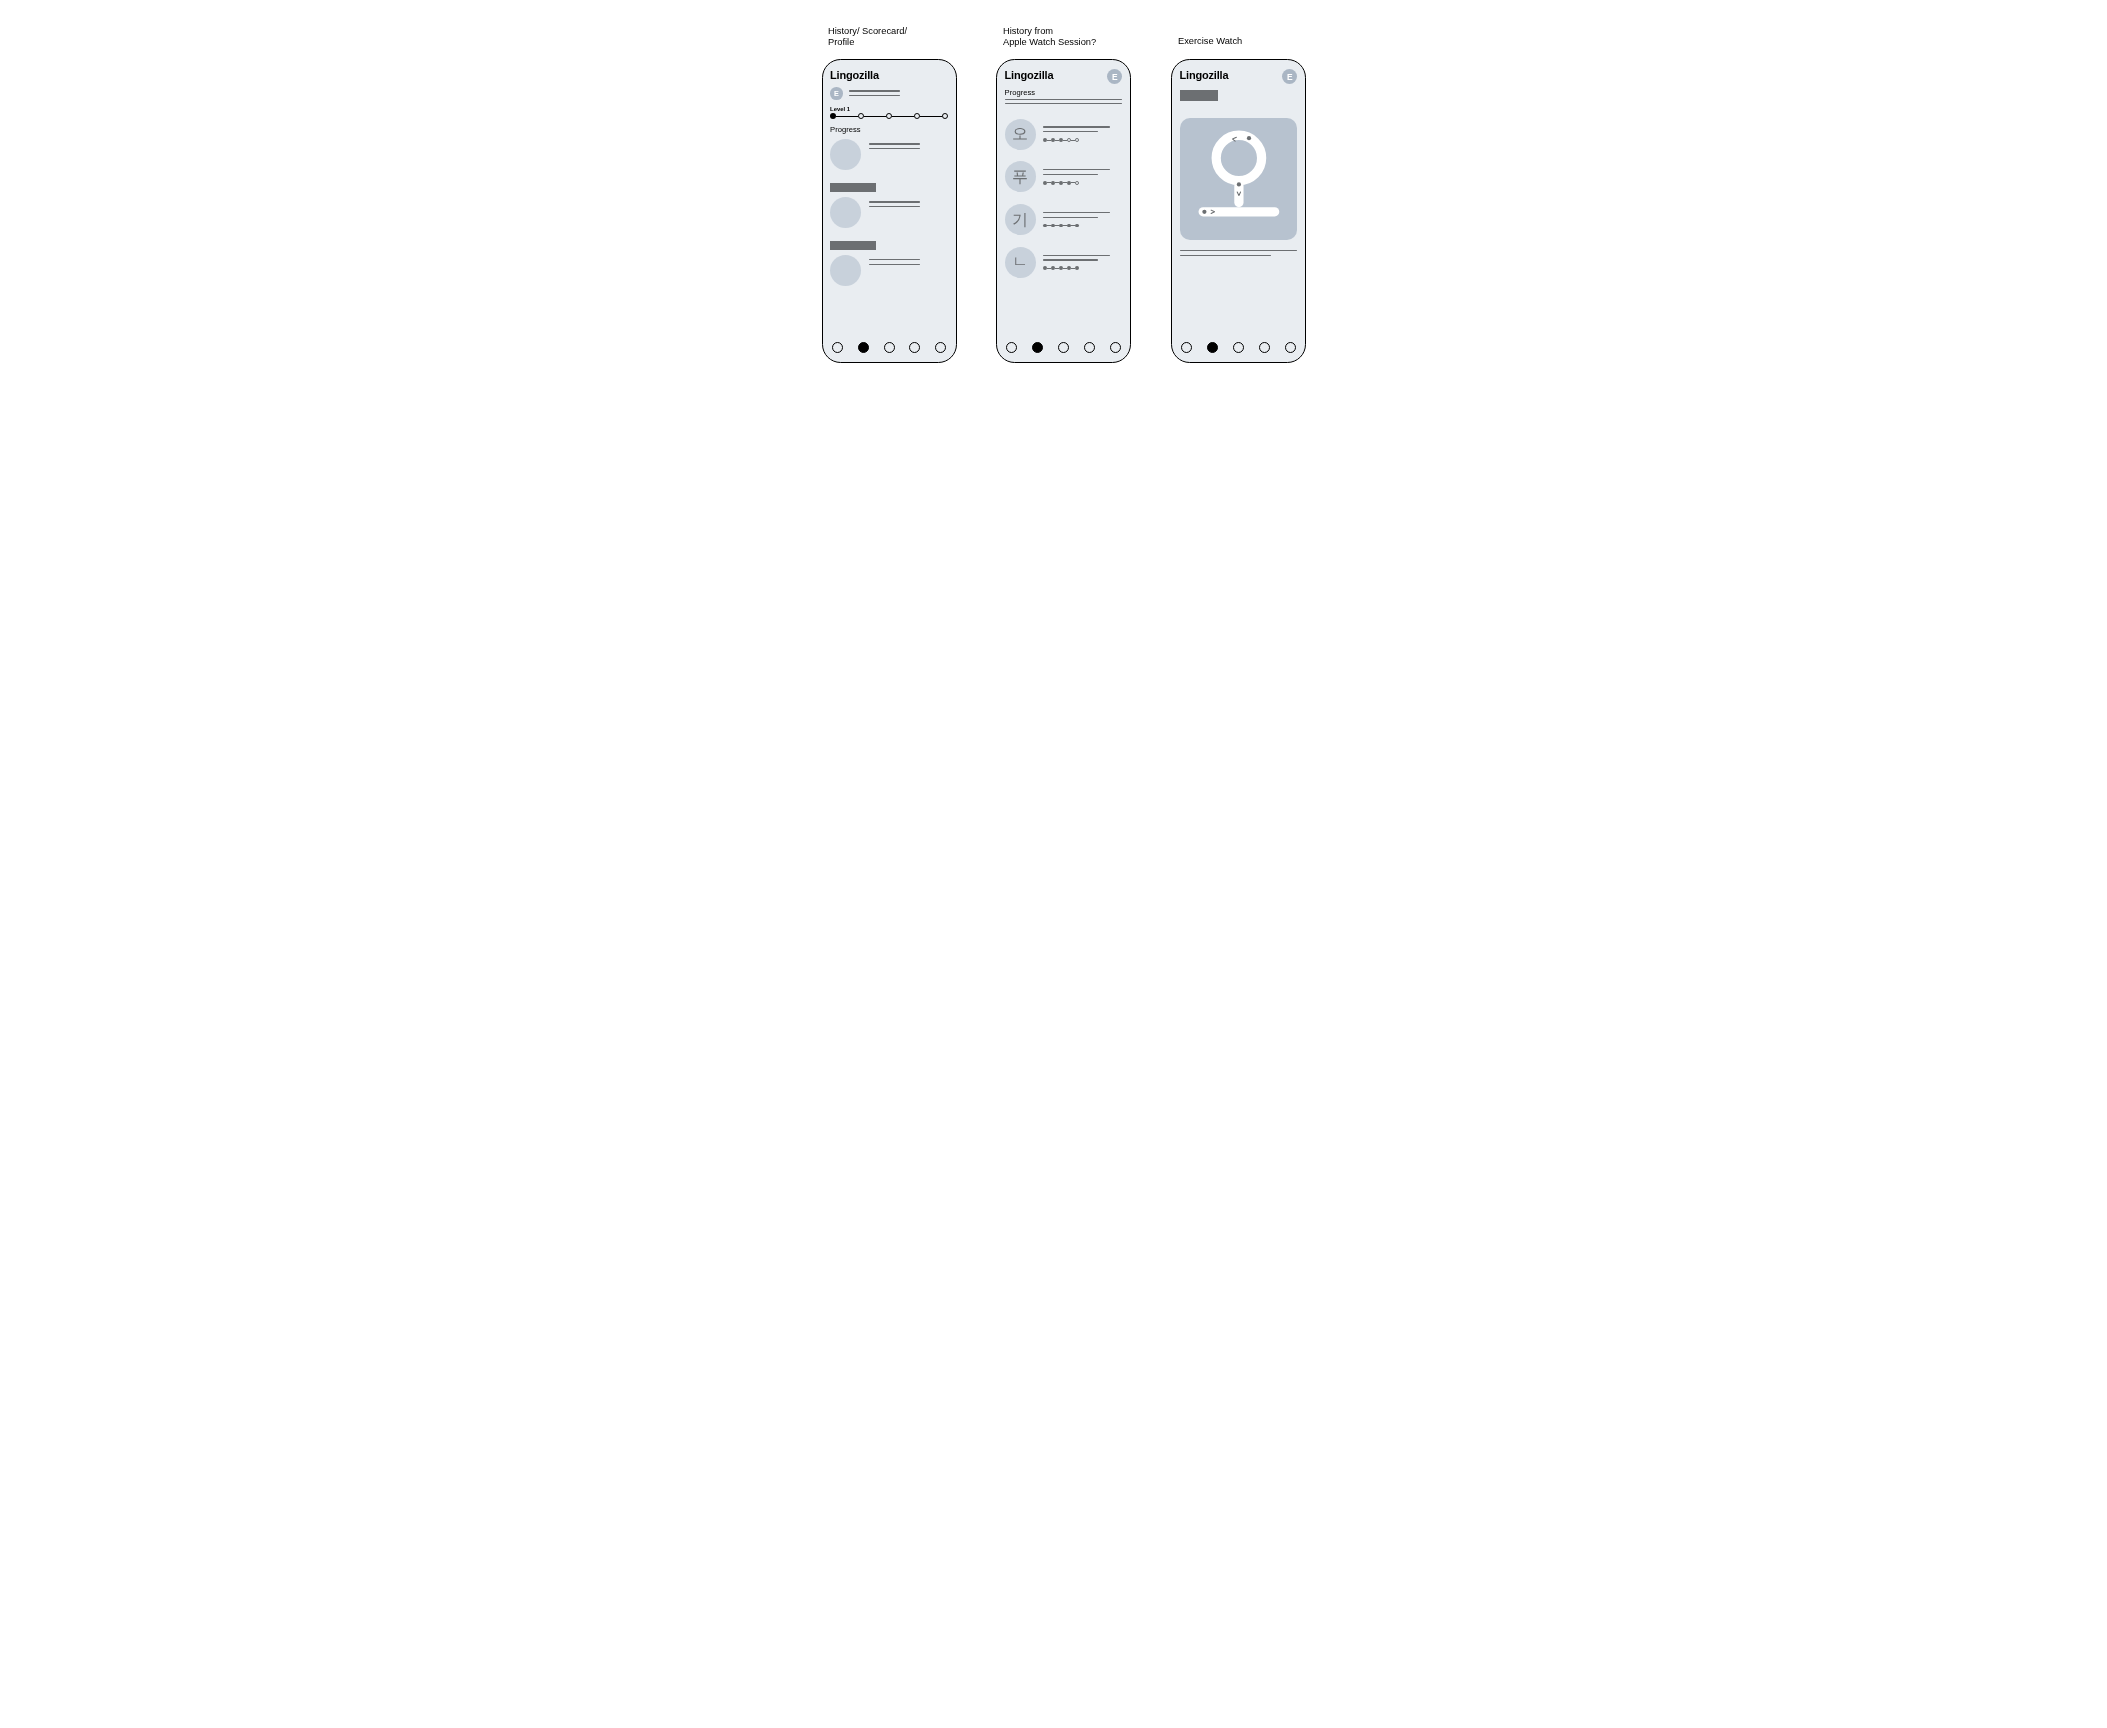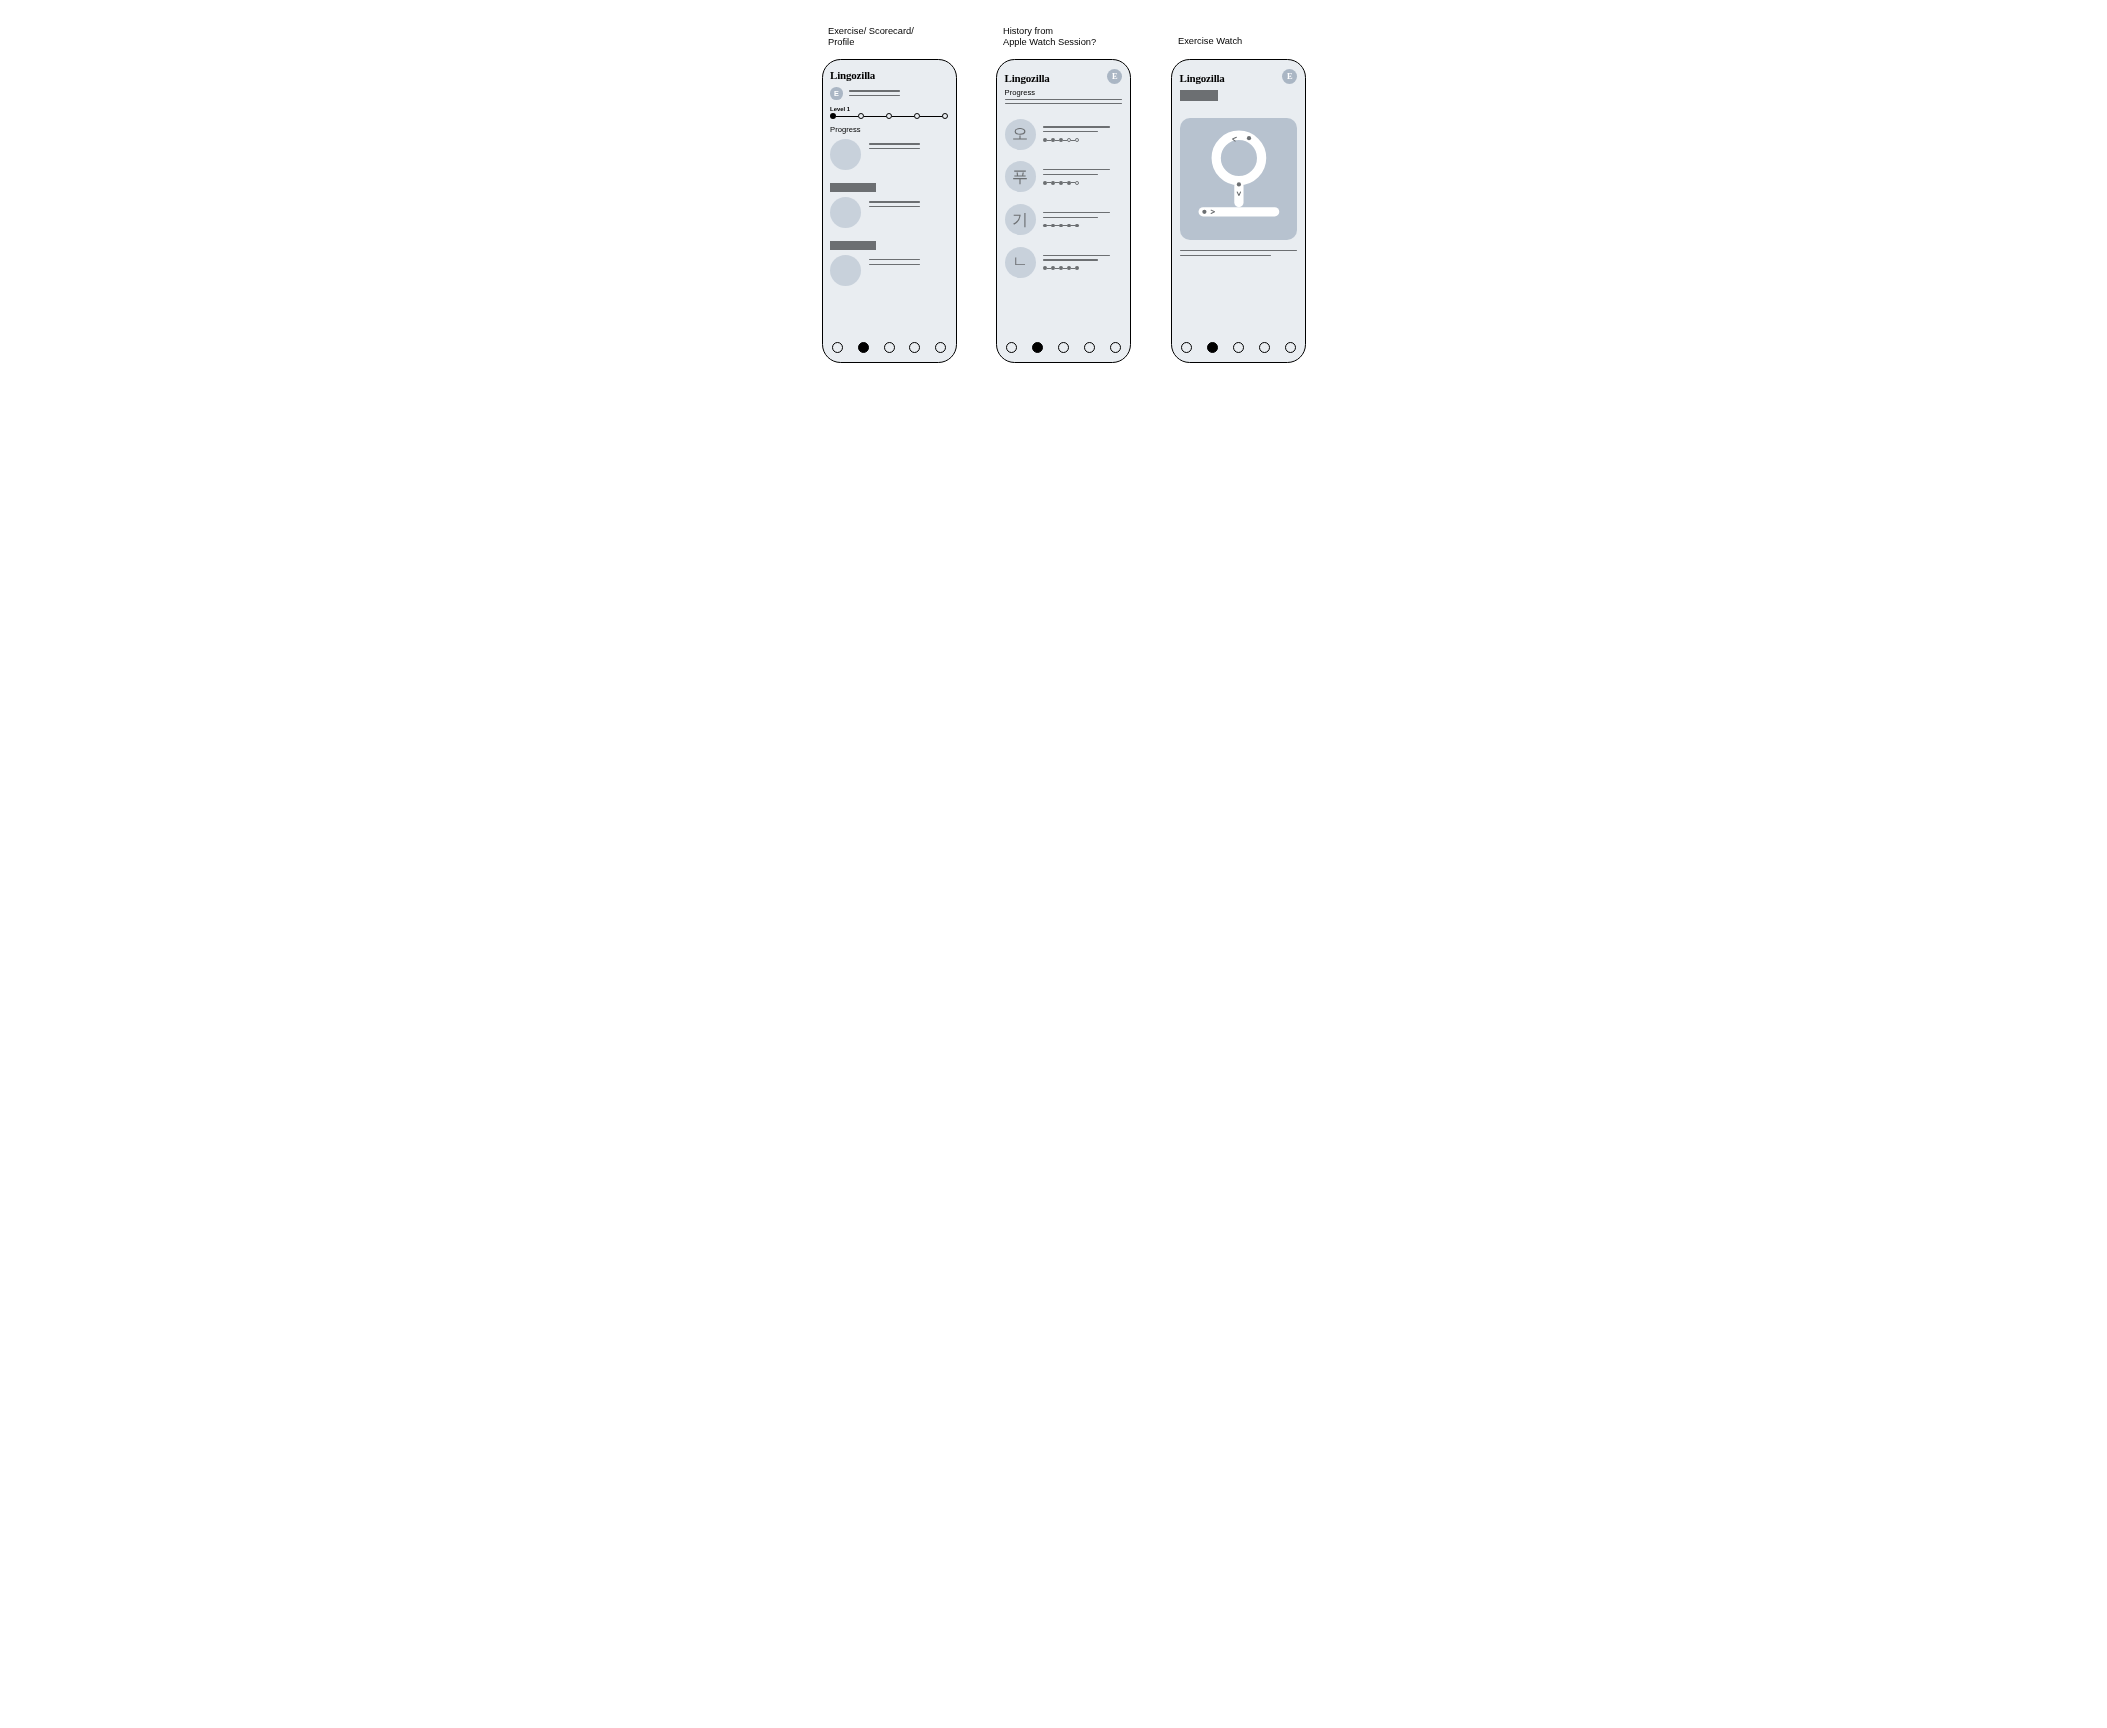--- a/index.html
+++ b/index.html
@@ -41,21 +41,21 @@
     letter-spacing:-0.2px;
     color:#000;
   }
   .avatar-badge{
     width:15px;height:15px;border-radius:50%;
     background:#aab6c4;
     display:flex;align-items:center;justify-content:center;
     color:#fff;font-weight:700;font-size:8.4px;
   }
   .avatar-small{width:12.6px;height:12.6px;font-size:7.2px;}
-  .header-row{display:flex;align-items:flex-end;justify-content:space-between;font-family:Liberation Serif, serif;}
+  .header-row{display:flex;align-items:flex-start;justify-content:space-between;}
   .hline{height:1.3px;background:#6c6f72;border-radius:0.8px;}
   .section-label{font-size:7.6px;color:#000;margin-bottom:0.8px;}
   .small-label{font-size:5.9px;font-weight:600;color:#000;}
   .level-track{display:flex;align-items:center;gap:0;margin-top:1.7px;}
   .dot-open{
     width:5.9px;height:5.9px;border:1.1px solid #000;border-radius:50%;background:#e9edf1;
   }
   .dot-fill{
     width:5.9px;height:5.9px;border-radius:50%;background:#000;
   }
@@ -93,21 +93,21 @@
     width:100%;height:122px;background:#b7c2cf;border-radius:10px;
     position:relative;
   }
 </style>
 </head>
 <body>
 
 <div class="canvas">
 
   <div class="caption" style="left:36px;top:26px;">
-    <div>Exercise/ Scorecard/</div>
+    <div>History/ Scorecard/</div>
     <div>Profile</div>
   </div>
   <div class="caption" style="left:211px;top:26px;">
     <div>History from</div>
     <div>Apple Watch Session?</div>
   </div>
   <div class="caption" style="left:386px;top:36px;">
     <span>Exercise Watch</span>
   </div>
 

